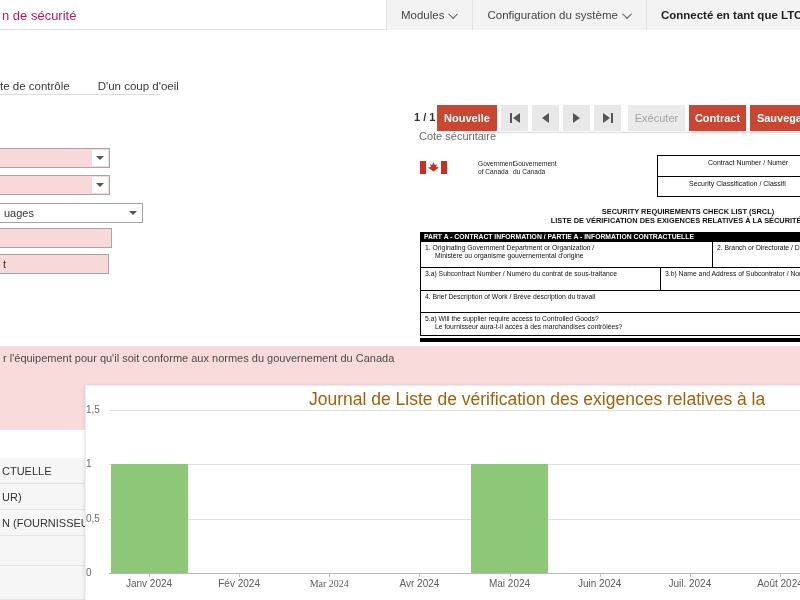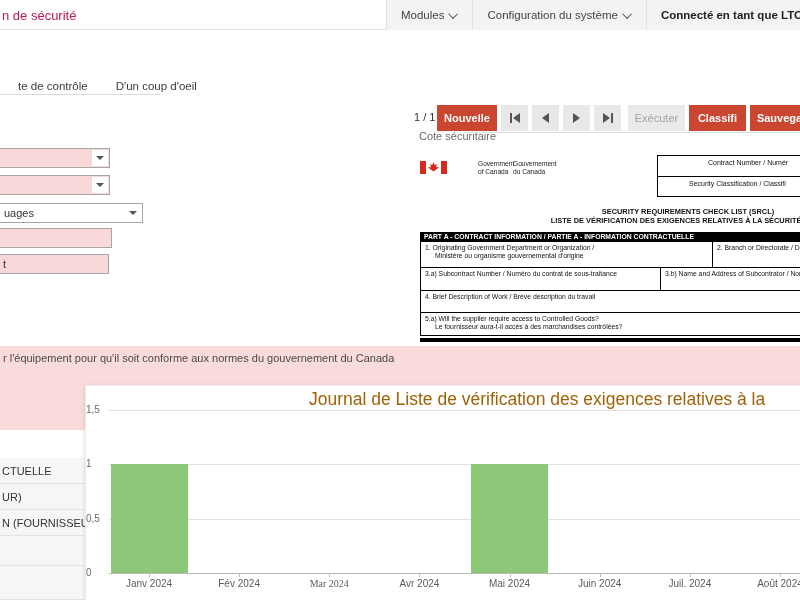--- a/index.html
+++ b/index.html
@@ -18,36 +18,36 @@
   .topbar{left:0; top:0; width:800px; height:30px; background:#fff; border-bottom:1px solid #e3e3e3;}
   .app-title{left:2px; top:8px; font-size:13px; color:#be185d; white-space:nowrap;}
   .menustrip{left:386px; top:0; height:30px; width:414px; background:#f4f3f3; display:flex;}
   .menu-item{height:30px; display:flex; align-items:center; gap:7px; padding:0 14px;
     font-size:11.5px; color:#444; border-left:1px solid #e2e2e2; white-space:nowrap; cursor:pointer;}
   .menu-item.bold{font-weight:bold; color:#222;}
   .chev{width:7px; height:7px; border-left:1.4px solid #555; border-bottom:1.4px solid #555;
     transform:rotate(-45deg) translateY(-2px); display:inline-block;}
 
   
-  .tabs{left:0; top:80px; height:16px; display:flex; gap:28px; font-size:11.5px; color:#3a3a3a;padding-left:18px;}
+  .tabs{left:0; top:80px; height:16px; display:flex; gap:28px; font-size:11.5px; color:#3a3a3a;}
   .tab{white-space:nowrap; cursor:pointer;}
   .tab-underline{left:0; top:94px; width:160px; height:1px; background:#dcdcdc;}
 
   
   .ctl{height:20px; border:1px solid #a6a6a6; background:var(--pink-field);
     font-size:11px; color:#333; display:flex; align-items:center; overflow:hidden;}
   .ctl.white{background:#fff;}
   .ctl .val{white-space:nowrap;}
   .dd-btn{position:absolute; right:1px; top:1px; bottom:1px; width:16px; background:#fff;
     display:flex; align-items:center; justify-content:center;}
   .dd-tri{width:0;height:0;border-left:4px solid transparent;border-right:4px solid transparent;
     border-top:4px solid #555;}
 
   
-  .pager{left:414px; top:111px; font-size:11px; color:#333;}
+  .pager{left:414px; top:111px; font-size:11px; color:#333;font-weight:bold;}
   .btn{position:absolute; top:105px; height:26px; border:none; font-family:inherit;
     font-size:11px; display:flex; align-items:center; justify-content:center; cursor:pointer;}
   .btn.red{background:var(--accent-red); color:#fff; font-weight:bold;}
   .btn.gray{background:#e8e8e8; color:#555;}
   .btn.disabled{background:#eaeaea; color:#a3a3a3; cursor:default;}
   .tri-l{width:0;height:0;border-top:5px solid transparent;border-bottom:5px solid transparent;border-right:7px solid #555;}
   .tri-r{width:0;height:0;border-top:5px solid transparent;border-bottom:5px solid transparent;border-left:7px solid #555;}
   .nav-bar{width:2px; height:10px; background:#555;}
 
   
@@ -155,21 +155,21 @@
   <span class="tri-l"></span>
 </button>
 <button class="btn gray" style="left:563px; width:27px;">
   <span class="tri-r"></span>
 </button>
 <button class="btn gray" style="left:594px; width:27px; gap:1px;">
   <span class="tri-r"></span>
     <span class="nav-bar"></span>
 </button>
 <button class="btn disabled" style="left:628px; width:57px;">Exécuter</button>
-<button class="btn red" style="left:689px; width:57px;">Classifi</button>
+<button class="btn red" style="left:689px; width:57px;">Contract</button>
 <button class="btn red" style="left:750px; width:70px;">Sauvegard</button>
 
 <div class="abs legend">Cote sécuritaire</div>
 <div class="abs legend-line"></div>
 
 <div class="abs logo-flag">
   <svg width="27" height="13" viewBox="0 0 27 13">
     <rect x="0" y="0" width="6" height="13" fill="#d52b1e"></rect>
     <rect x="21" y="0" width="6" height="13" fill="#d52b1e"></rect>
     <polygon points="13.5,1 14.8,4 17,3.2 16,6 19,6.5 13.5,10.5 8,6.5 11,6 10,3.2 12.2,4" fill="#d52b1e"></polygon>

